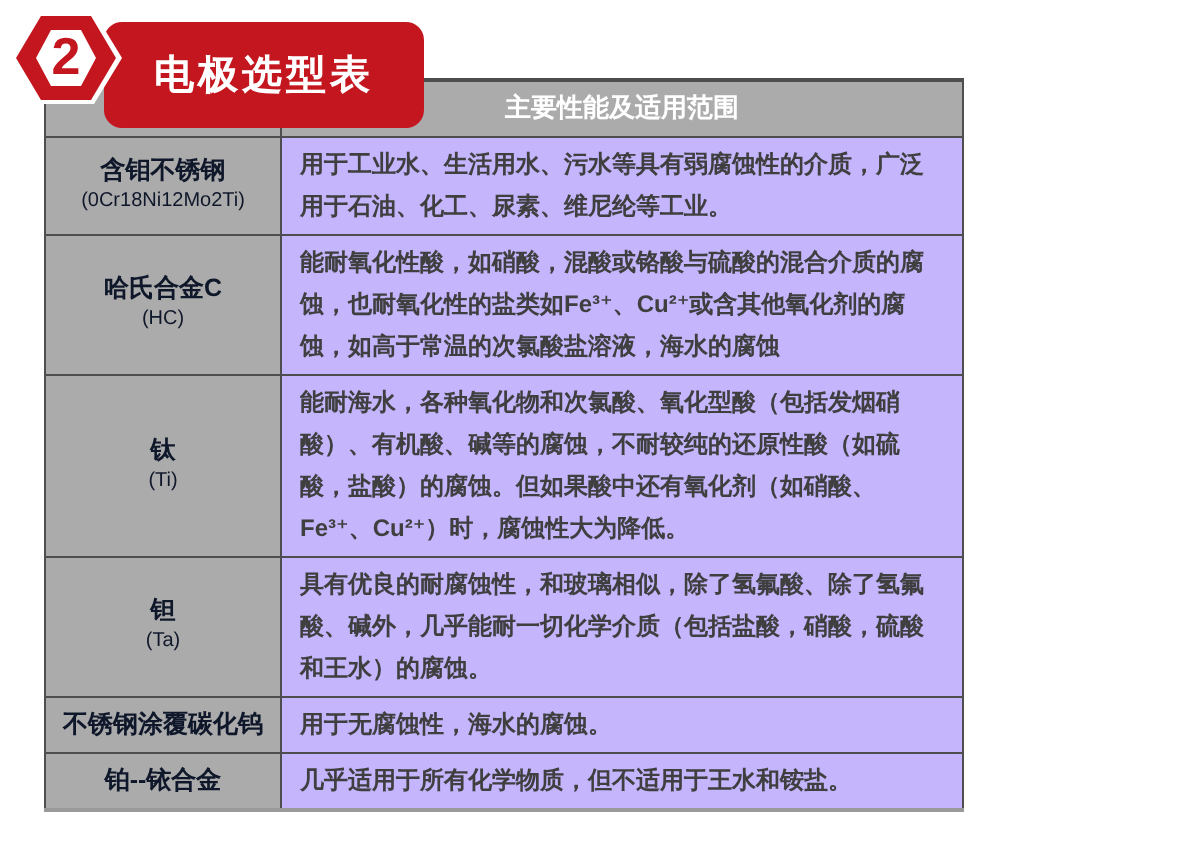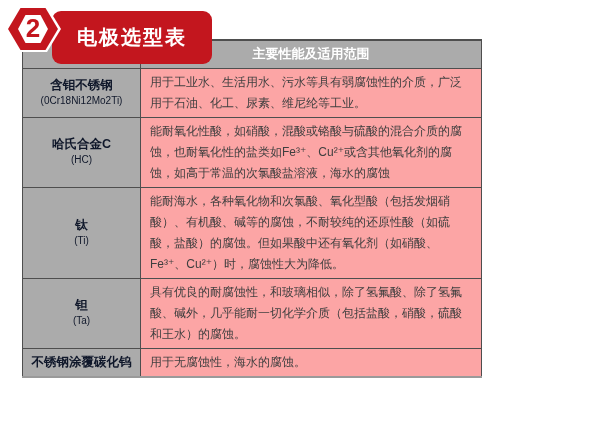--- a/index.html
+++ b/index.html
@@ -42,21 +42,21 @@
   thead th{
     background:var(--header-gray);color:#fff;
     font-size:13px;font-weight:bold;height:28px;text-align:center;
   }
   td.mat{
     background:var(--header-gray);color:#0f172a;text-align:center;
     font-weight:bold;font-size:12.5px;line-height:16px;padding:2px;
   }
   td.mat .mat-sub{font-size:10px;font-weight:normal;}
   td.desc{
-    background:#fca5a5;color:var(--text-dark);font-weight:normal;
+    background:#c4b5fd;color:var(--text-dark);font-weight:bold;
     font-size:12px;line-height:21px;padding:3px 9px;text-align:left;
   }
 </style>
 </head>
 <body>
 
 <div class="header">
   <div class="banner">
     <span class="banner-title">电极选型表</span>
   </div>
@@ -107,14 +107,20 @@
           <div class="mat-sub">(Ta)</div>
         </td>
         <td class="desc">具有优良的耐腐蚀性，和玻璃相似，除了氢氟酸、除了氢氟酸、碱外，几乎能耐一切化学介质（包括盐酸，硝酸，硫酸和王水）的腐蚀。</td>
       </tr>
       <tr>
         <td class="mat">
           <div class="mat-name">不锈钢涂覆碳化钨</div>
         </td>
         <td class="desc">用于无腐蚀性，海水的腐蚀。</td>
       </tr>
+      <tr>
+        <td class="mat">
+          <div class="mat-name">铂--铱合金</div>
+        </td>
+        <td class="desc">几乎适用于所有化学物质，但不适用于王水和铵盐。</td>
+      </tr>
     </tbody>
 </table>
 
 </body></html>

